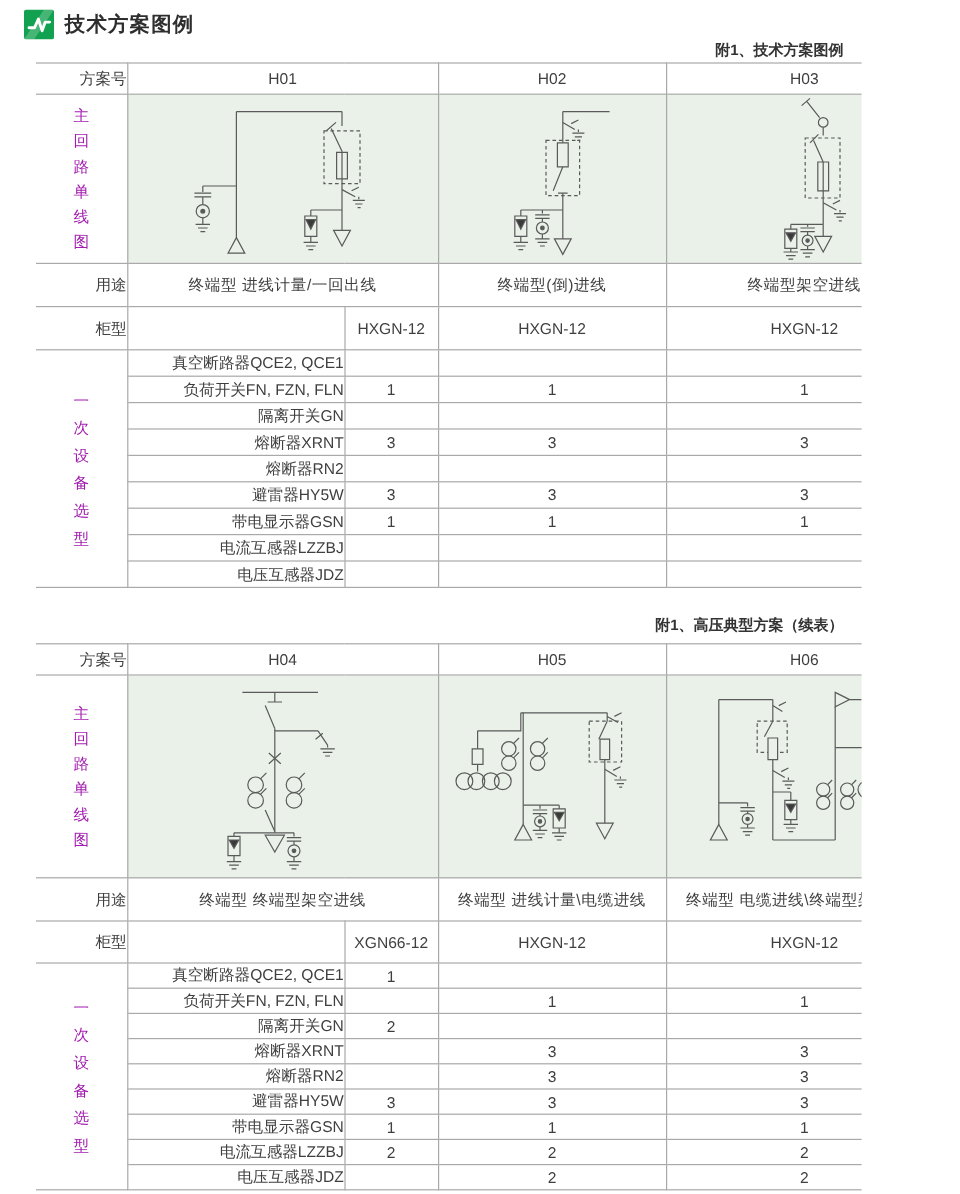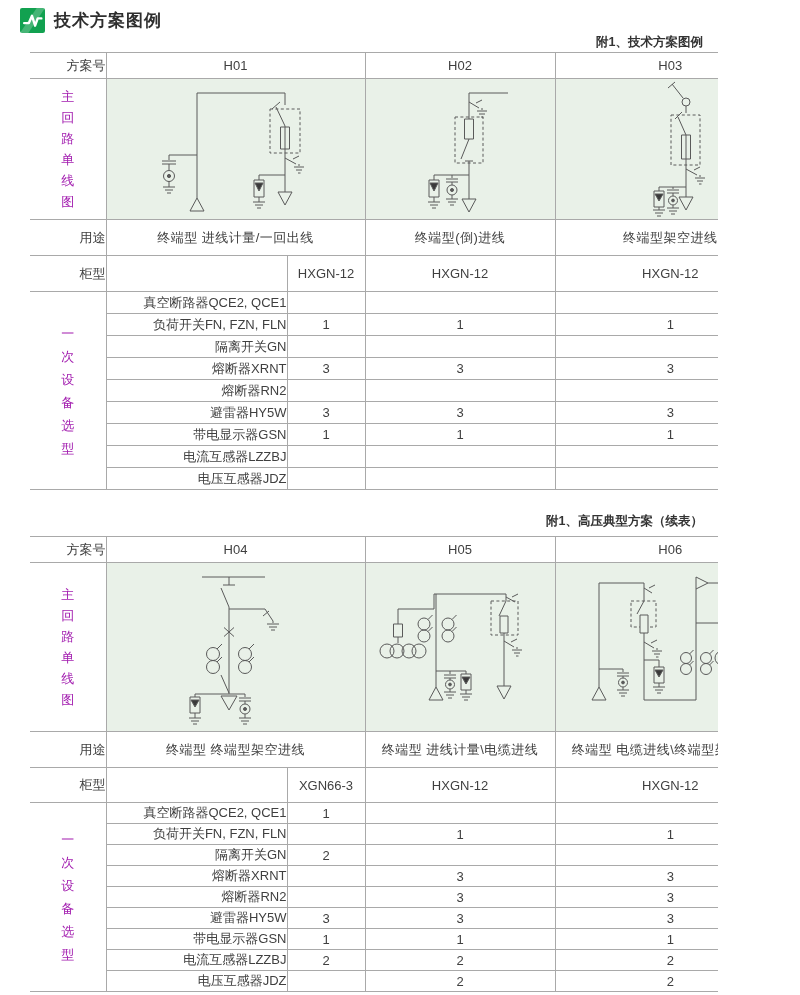--- a/index.html
+++ b/index.html
@@ -337,21 +337,21 @@
     </tr>
     <tr style="height:36px">
       <td class="noL lblcell">用途</td>
       <td colspan="2" class="ctr usg">终端型 终端型架空进线</td>
       <td class="ctr usg">终端型 进线计量\电缆进线</td>
       <td class="ctr usg noR">终端型 电缆进线\终端型架空进线</td>
     </tr>
     <tr style="height:35px">
       <td class="noL lblcell">柜型</td>
       <td></td>
-      <td class="ctr">XGN66-3</td>
+      <td class="ctr">XGN66-12</td>
       <td class="ctr">HXGN-12</td>
       <td class="ctr noR">HXGN-12</td>
     </tr>
     <tr style="height:21px">
       <td rowspan="9" class="noL">
             <div class="vlab vlabE">一次设备选型</div>
           </td>
       <td class="eqname">真空断路器QCE2, QCE1</td>
       <td class="ctr">1</td>
       <td class="ctr"></td>

